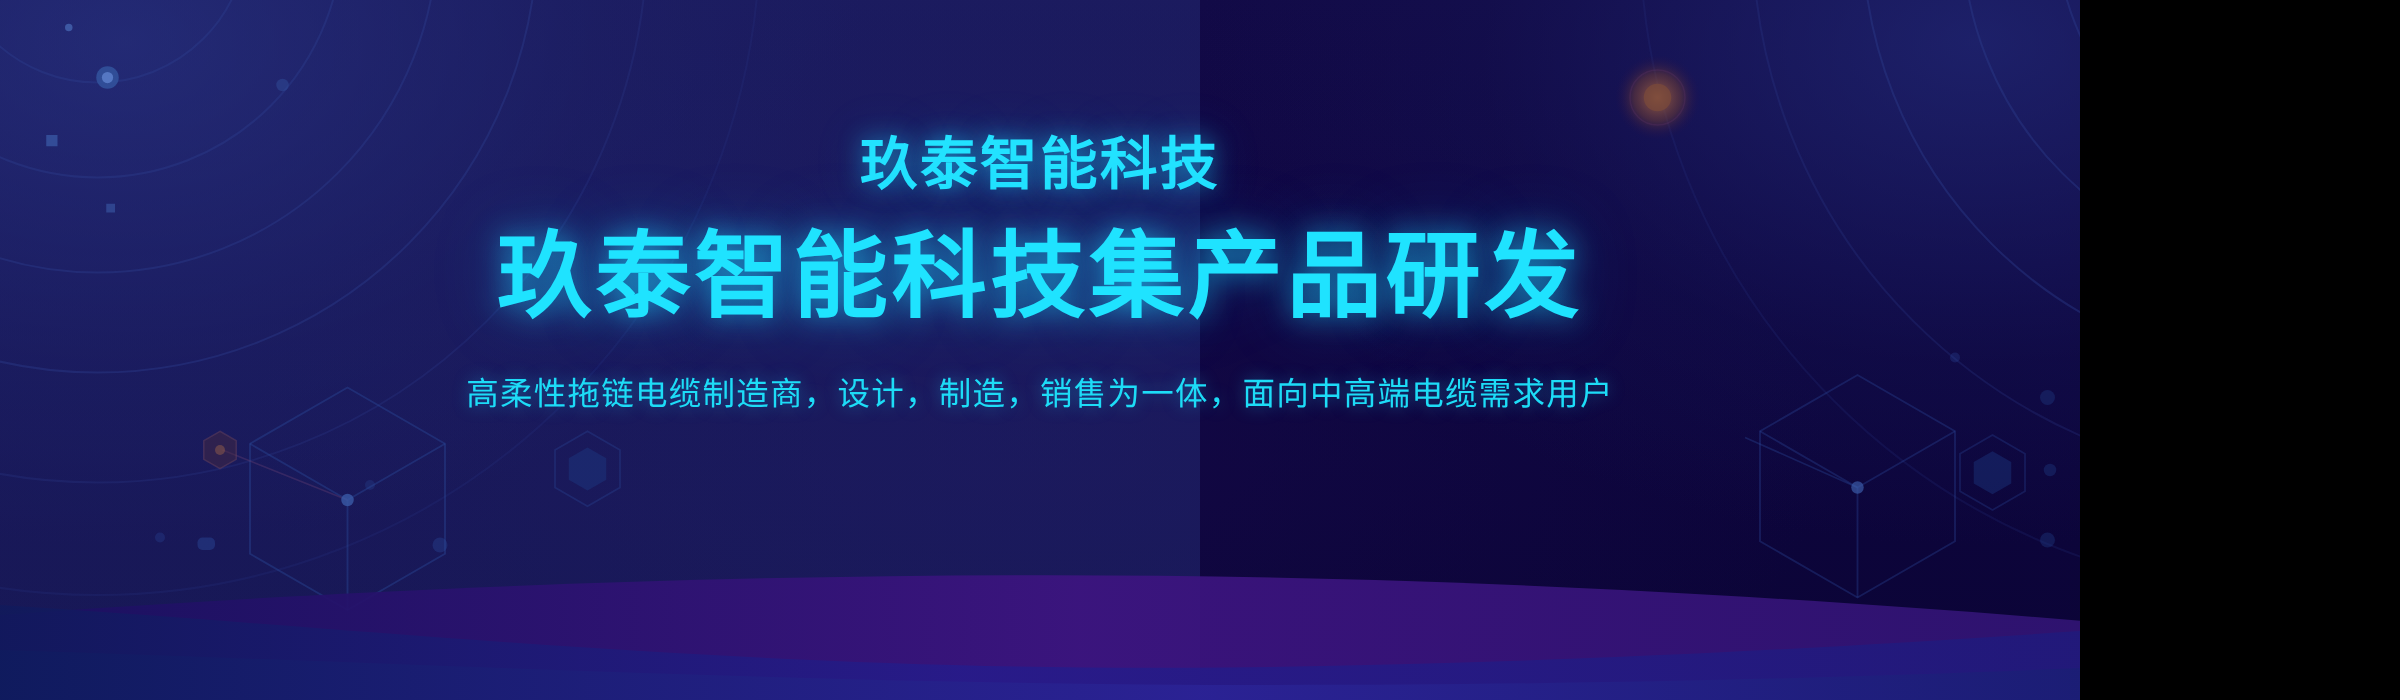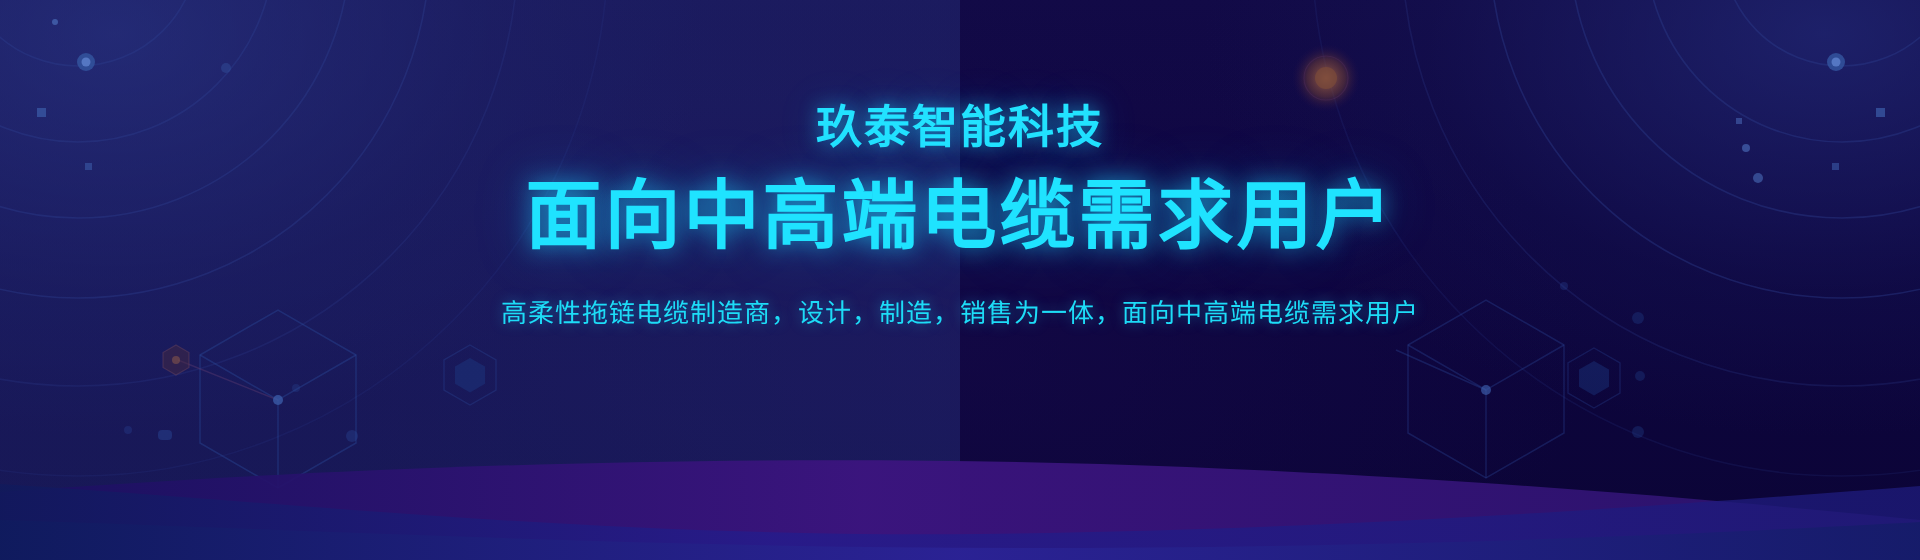--- a/index.html
+++ b/index.html
@@ -4,25 +4,25 @@
 <title>玖泰智能科技</title>
 <style>
   html, body {
     margin: 0;
     padding: 0;
     background: #000;
   }
 
   .banner {
     position: relative;
-    width: 1920px;
+    width: 1664px;
     height: 560px;
     overflow: hidden;
     background: #0d0540;
-    font-family: Liberation Mono, monospace;
+    font-family: Liberation Sans, sans-serif;
   }
 
   
   .bg-base {
     position: absolute;
     inset: 0;
     background:
       radial-gradient(820px 560px at 6% 6%,  rgba(38,48,126,0.72) 0%, rgba(24,26,92,0.30) 46%, rgba(13,5,64,0) 72%),
       radial-gradient(860px 560px at 95% 6%, rgba(34,42,120,0.70) 0%, rgba(22,24,88,0.28) 46%, rgba(13,5,64,0) 72%),
       radial-gradient(900px 520px at 50% 62%, rgba(22,10,74,0.55) 0%, rgba(13,5,64,0) 70%),
@@ -212,17 +212,17 @@
       <circle cx="1326" cy="78" r="11" fill="#7a4a3a" fill-opacity="0.75"></circle>
     </g>
 
     <path d="M0 492 C 300 470 700 452 1100 464 C 1420 474 1700 498 1920 520 L1920 560 L0 560 Z" fill="url(#waveA)" fill-opacity="0.92"></path>
     <path d="M0 484 C 260 500 600 538 980 534 C 1340 530 1660 506 1920 486 L1920 560 L0 560 Z" fill="url(#waveB)" fill-opacity="0.80"></path>
     <path d="M0 520 C 320 530 660 548 1020 548 C 1400 548 1700 534 1920 522 L1920 560 L0 560 Z" fill="url(#waveC)" fill-opacity="0.85"></path>
   </svg>
 
   <div class="content">
     <div class="brand-title">玖泰智能科技</div>
-    <div class="headline">面向中高端电缆需求用户</div>
+    <div class="headline">玖泰智能科技集产品研发</div>
     <div class="subtitle">高柔性拖链电缆制造商，设计，制造，销售为一体，面向中高端电缆需求用户</div>
   </div>
 
 </div>
 
 </body></html>

